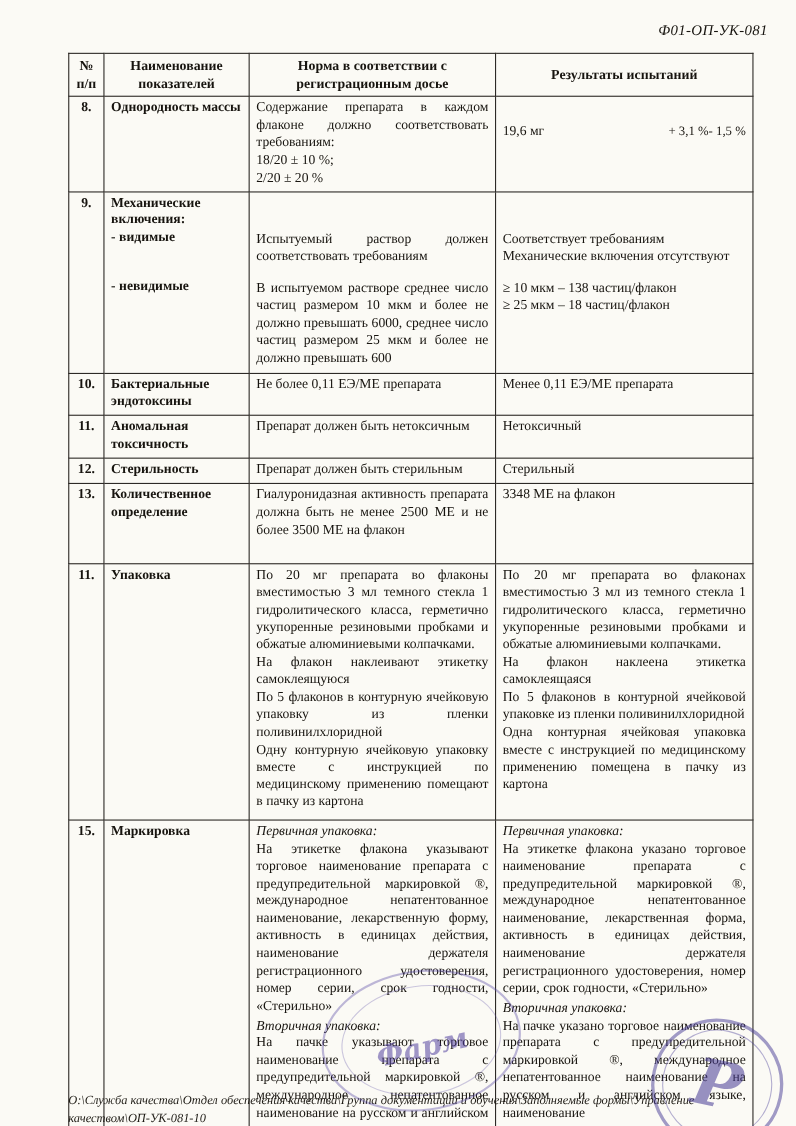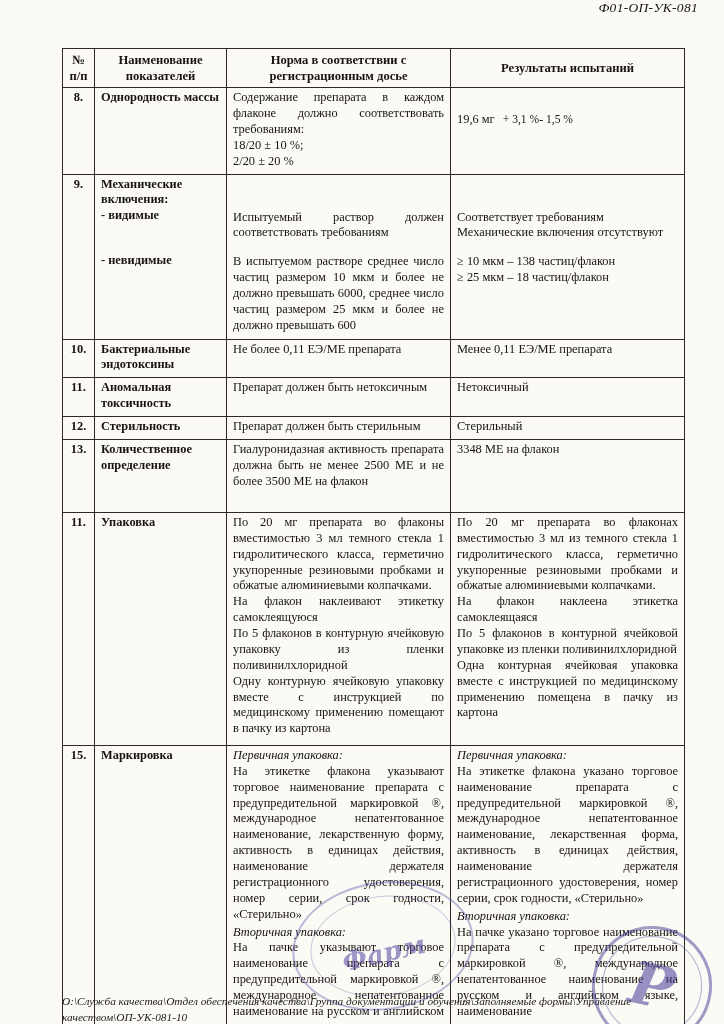--- a/index.html
+++ b/index.html
@@ -6,21 +6,21 @@
   .page {
     position: relative;
     width: 724px; height: 1024px;
     margin: 0 auto;
     background: #fbfaf5;
     font-family: "Liberation Serif", serif;
     color: #17140f;
     overflow: hidden;
   }
   .doc-code {
-    position: absolute; top: 0; right: 26px;
+    position: absolute; top: 20px; right: 26px;
     font-style: italic; font-size: 13.5px; letter-spacing: .3px;
   }
   table.qc-table {
     position: absolute; left: 62px; top: 48px; width: 622px;
     border-collapse: collapse; table-layout: fixed;
     font-size: 12.4px; line-height: 1.28;
   }
   th, td { border: 1px solid #2d2a26; vertical-align: top; padding: 2px 6px 4px 6px; }
   th { font-weight: bold; text-align: center; vertical-align: middle; padding: 3px 4px; font-size: 12.6px; }
   td.num { font-weight: bold; text-align: center; padding: 2px 2px; }
@@ -33,21 +33,21 @@
   tr.h-r9  { height: 165px; }
   tr.h-r10 { height: 30px; }
   tr.h-r11 { height: 28px; }
   tr.h-r12 { height: 18px; }
   tr.h-r13 { height: 73px; font-family: Liberation Serif, serif; }
   tr.h-r14 { height: 233px; }
   tr.h-r15 { height: 290px; }
   .mt-2l { margin-top: 33px; }
   .mt-gap { margin-top: 13px; }
   .sub2 { margin-top: 29px; }
-  .r8-result { display: flex; justify-content: flex-start; align-items: center; gap: 8px; margin-top: 22px; }
+  .r8-result { display: flex; justify-content: space-between; align-items: center; gap: 8px; margin-top: 22px; }
   .tol { display: flex; flex-direction: row; font-size: 11.6px; line-height: 1.25; }
   .ital { font-style: italic; font-weight: normal; }
   .para-gap { margin-top: 2px; }
   .footer {
     position: absolute; left: 62px; top: 994px; width: 580px;
     font-style: italic; font-size: 11.3px; line-height: 1.4; color: #1d1a14;
   }
   
   .stamp { position: absolute; pointer-events: none; }
   .stamp-center { left: 292px; top: 882px; width: 182px; height: 128px; transform: rotate(-8deg); opacity: .85; }

